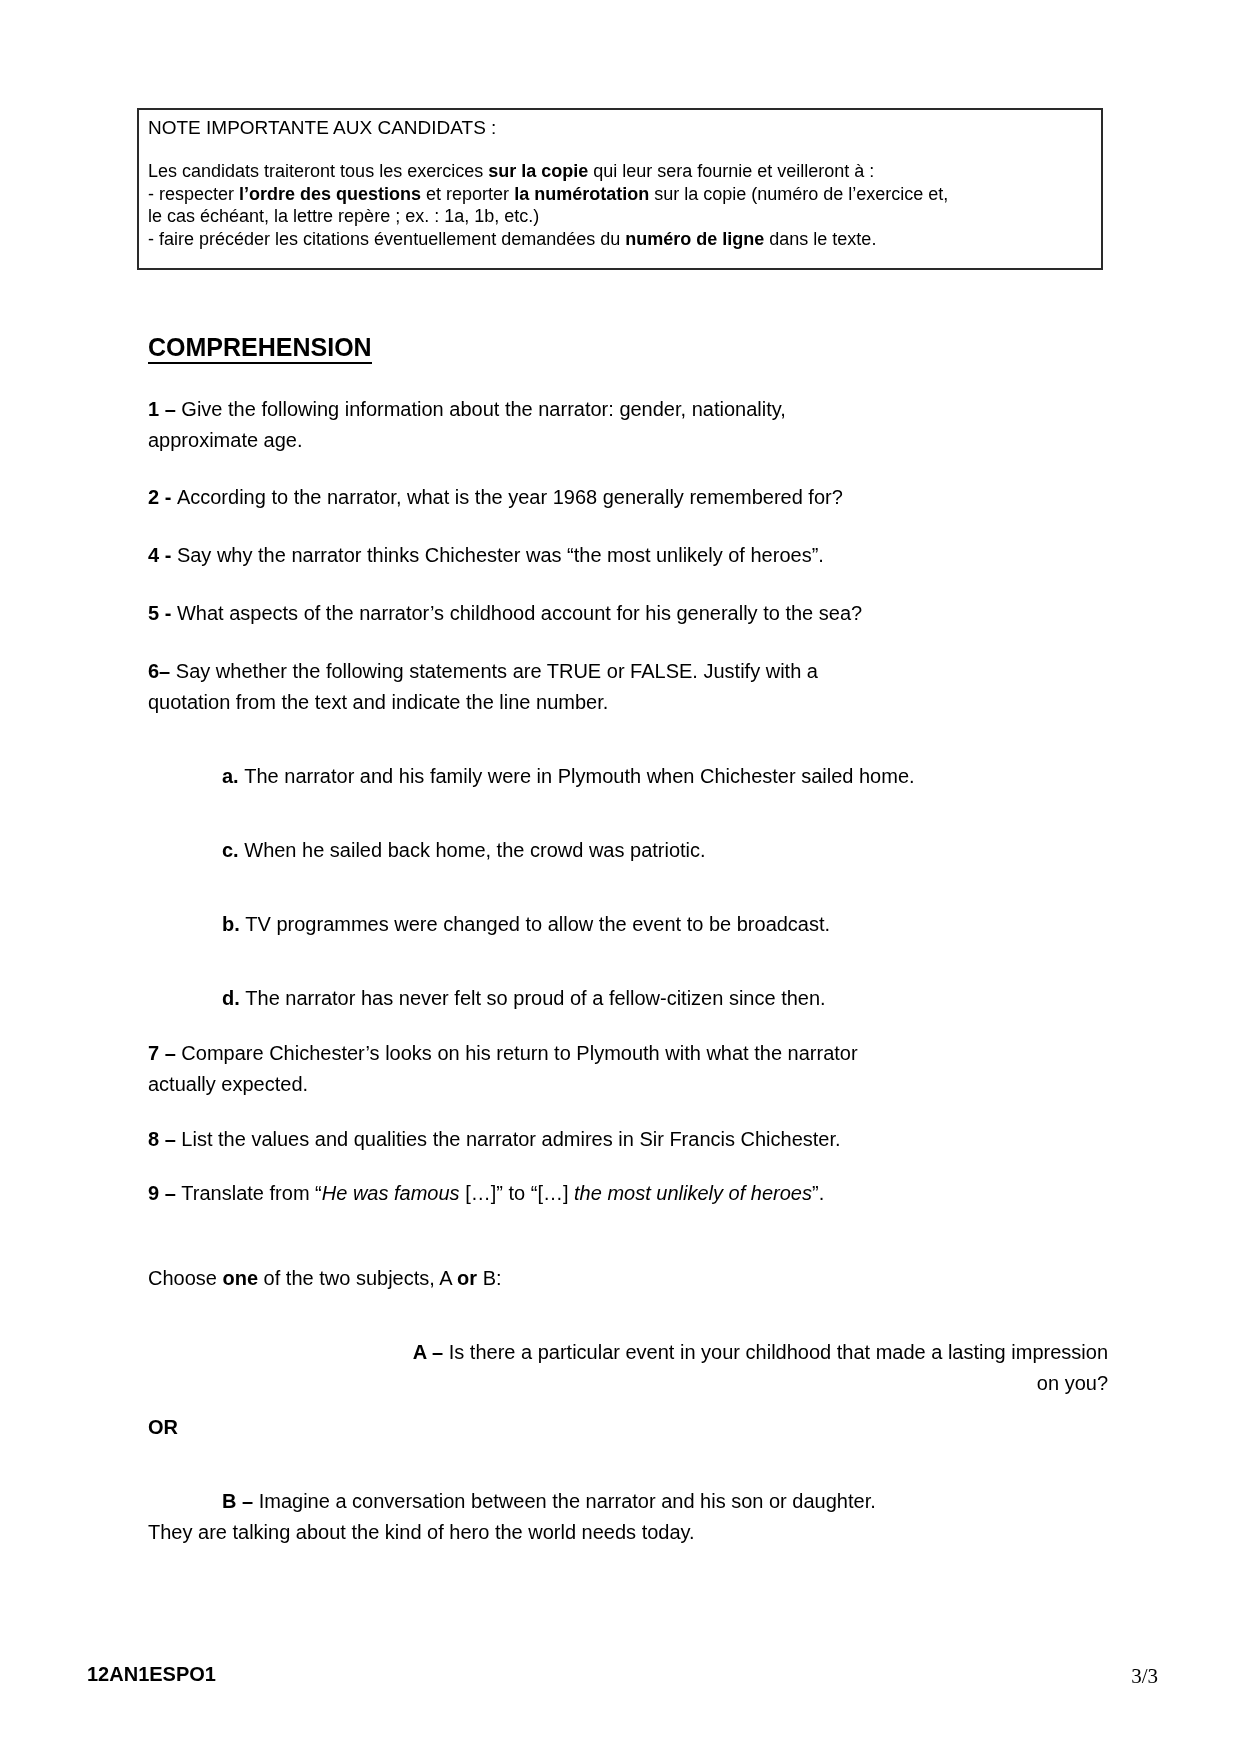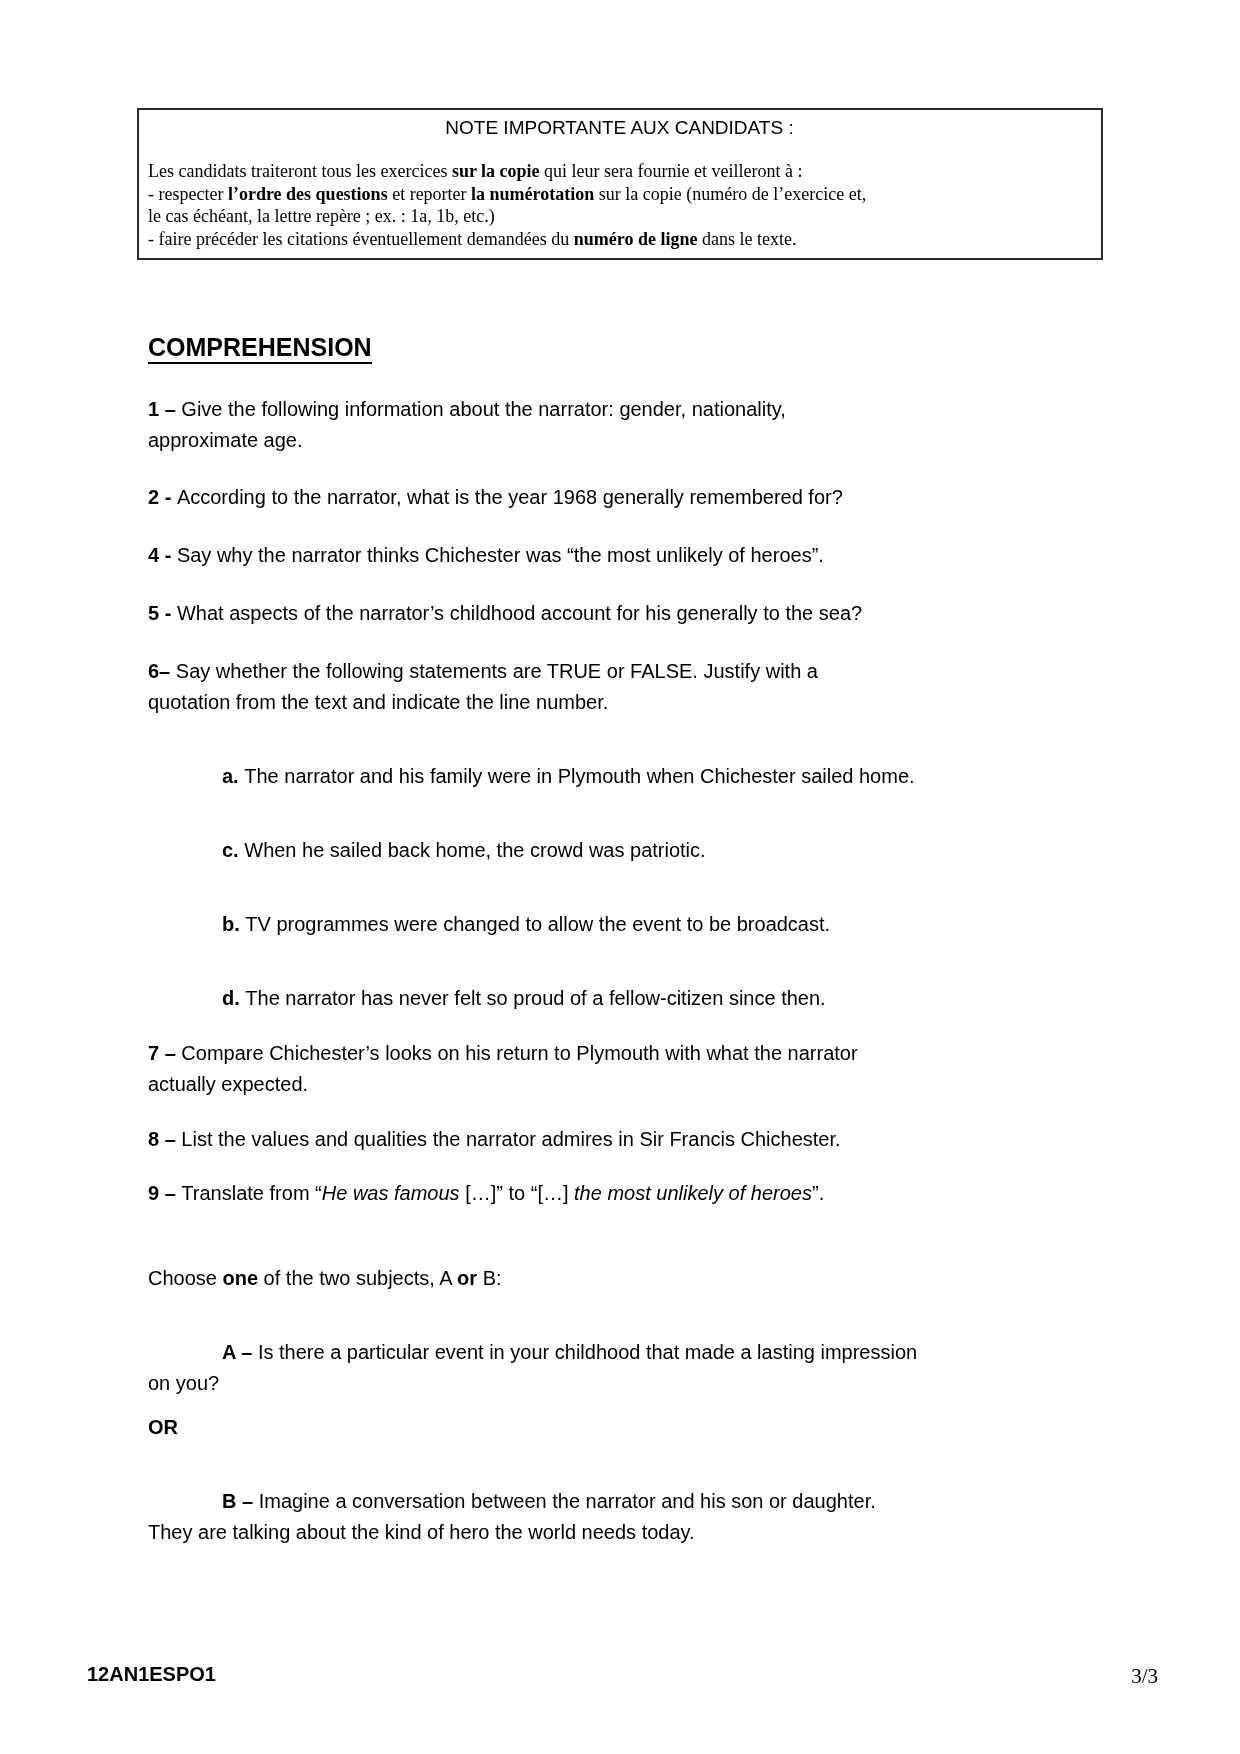--- a/index.html
+++ b/index.html
@@ -14,40 +14,40 @@
   }
   
   .note-box{
     position:absolute;left:137px;top:108px;
     width:966px;box-sizing:border-box;
     border:2px solid #2a2a2a;
     padding:7px 10px 0 9px;
     font-size:18px;line-height:22.6px;
   }
   .note-title{
-    text-align:center;font-size:19px;line-height:22px;margin-bottom:21px;
+    text-align:left;font-size:19px;line-height:22px;margin-bottom:21px;
   }
-  .note-body{padding-bottom:8px;font-family:Liberation Serif, serif;}
+  .note-body{padding-bottom:18px;}
   
   .main{
     position:absolute;left:148px;top:334px;width:960px;
     font-size:20px;line-height:31px;
   }
   .heading{
     font-size:25px;line-height:26px;font-weight:bold;margin:0;
   }
   .heading .hl{border-bottom:2.5px solid #000;padding-bottom:1px;}
   .h-comp{margin-bottom:34px;}
   .h-expr{margin-bottom:29px;}
   .para{margin:0;}
   .line{white-space:nowrap;}
   .line.ind{padding-left:74px;margin-top:43px;}
   .b{font-weight:bold;}
   .i{font-style:italic;}
-  .mb13{margin-bottom:13px;}
+  .mb13{margin-bottom:13px;text-align:right;}
   .mb20{margin-bottom:20px;}
   .mb23{margin-bottom:23px;}
   .mb24{margin-bottom:24px;}
   .mb26{margin-bottom:26px;}
   .mb27{margin-bottom:27px;}
   .mb29{margin-bottom:29px;}
   .mb54{margin-bottom:54px;}
   
   .footer-code{
     position:absolute;left:87px;top:1662px;

